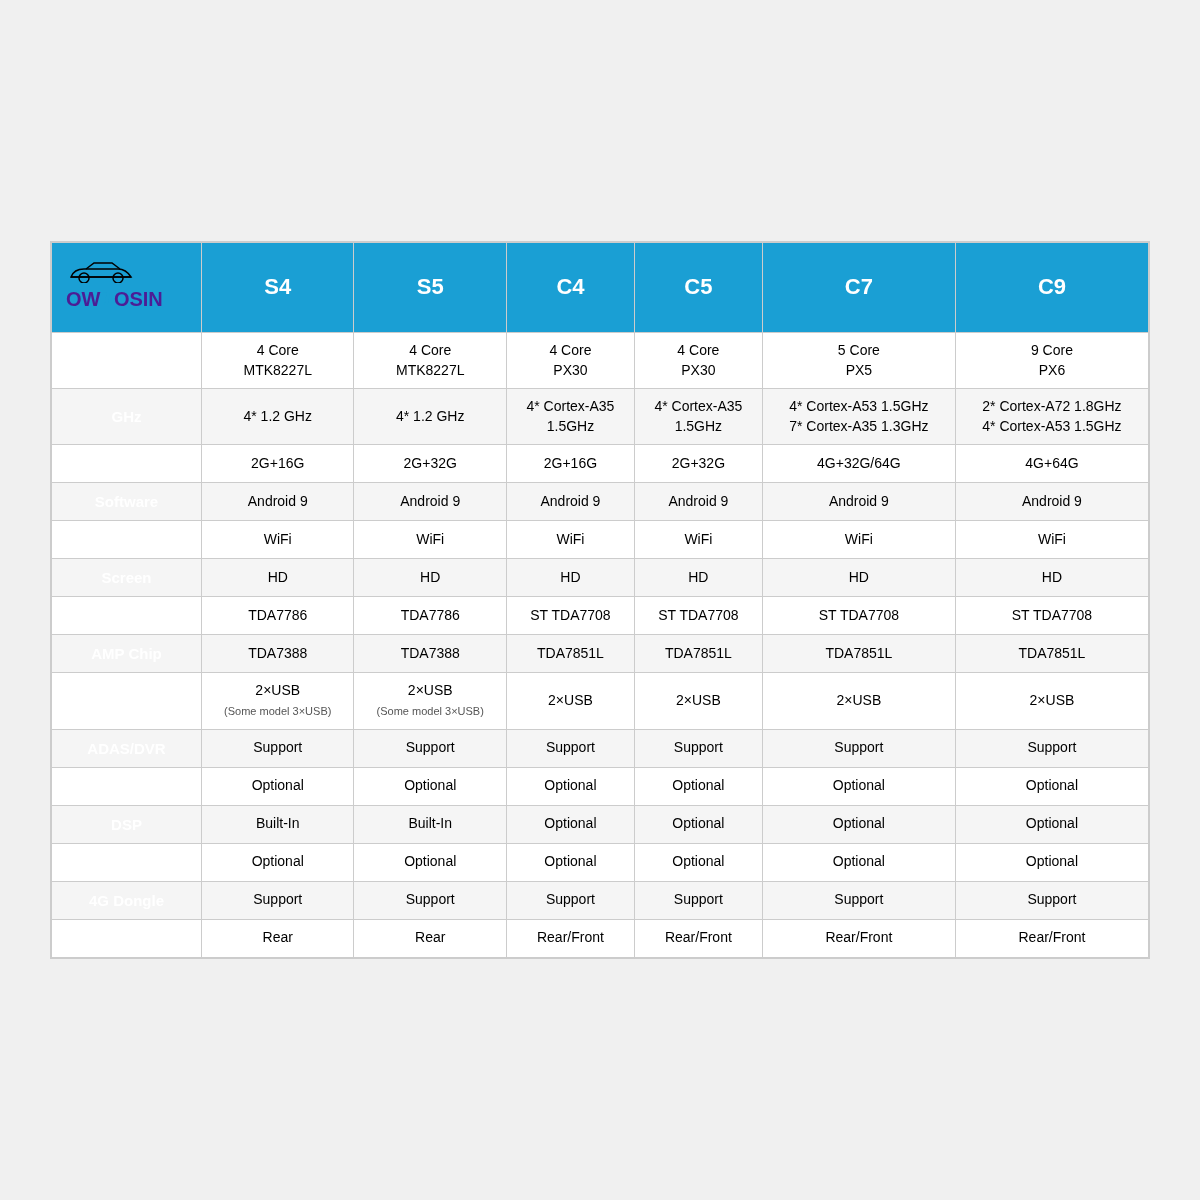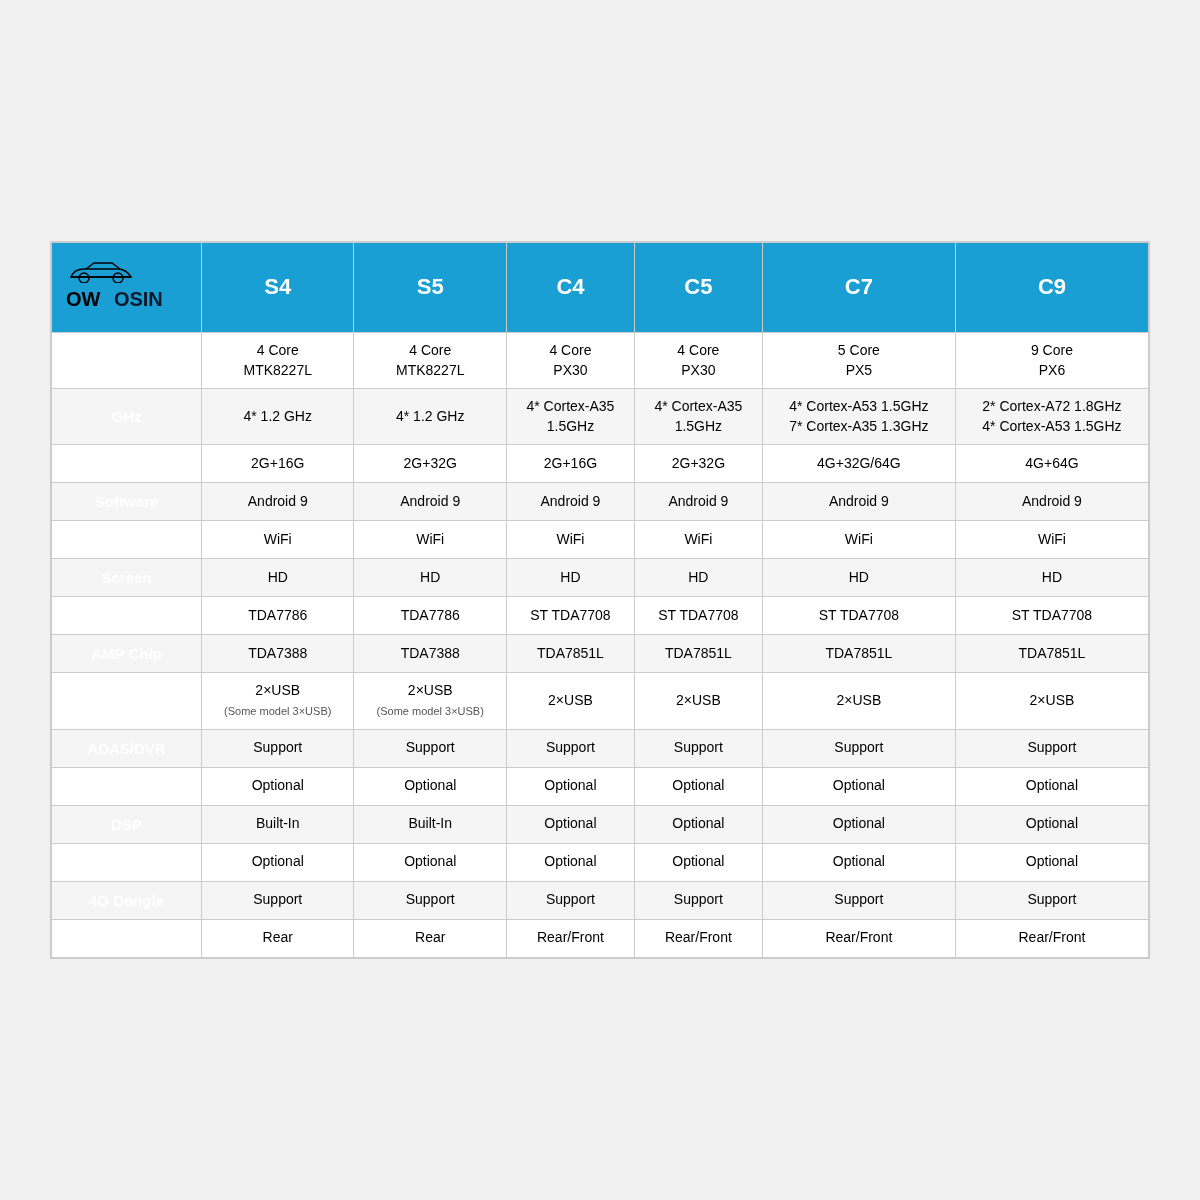--- a/index.html
+++ b/index.html
@@ -72,23 +72,23 @@
           <div class="logo-container">
 
             <svg width="70" height="22" viewBox="0 0 70 22">
               <path d="M5,16 Q8,8 18,8 L52,8 Q60,8 65,16 Z" fill="none" stroke="#000" stroke-width="1.5"></path>
               <ellipse cx="18" cy="17" rx="5" ry="5" fill="none" stroke="#000" stroke-width="1.5"></ellipse>
               <ellipse cx="52" cy="17" rx="5" ry="5" fill="none" stroke="#000" stroke-width="1.5"></ellipse>
               <path d="M5,16 L65,16" stroke="#000" stroke-width="1.5" fill="none"></path>
               <path d="M20,8 L28,2 L46,2 L54,8" fill="none" stroke="#000" stroke-width="1.5"></path>
             </svg>
             <div style="display:flex;align-items:center;font-size:20px;font-weight:bold;">
-              <span style="color:#000000;">OW</span>
+              <span style="color:#4c1d95;">OW</span>
                 <span style="color:#1a9fd4;font-style:italic;font-size:22px;">T</span>
-                <span style="color:#0f172a;">OSIN</span>
+                <span style="color:#4c1d95;">OSIN</span>
             </div>
           </div>
         </th>
         <th>S4</th>
         <th>S5</th>
         <th>C4</th>
         <th>C5</th>
         <th>C7</th>
         <th>C9</th>
       </tr>

